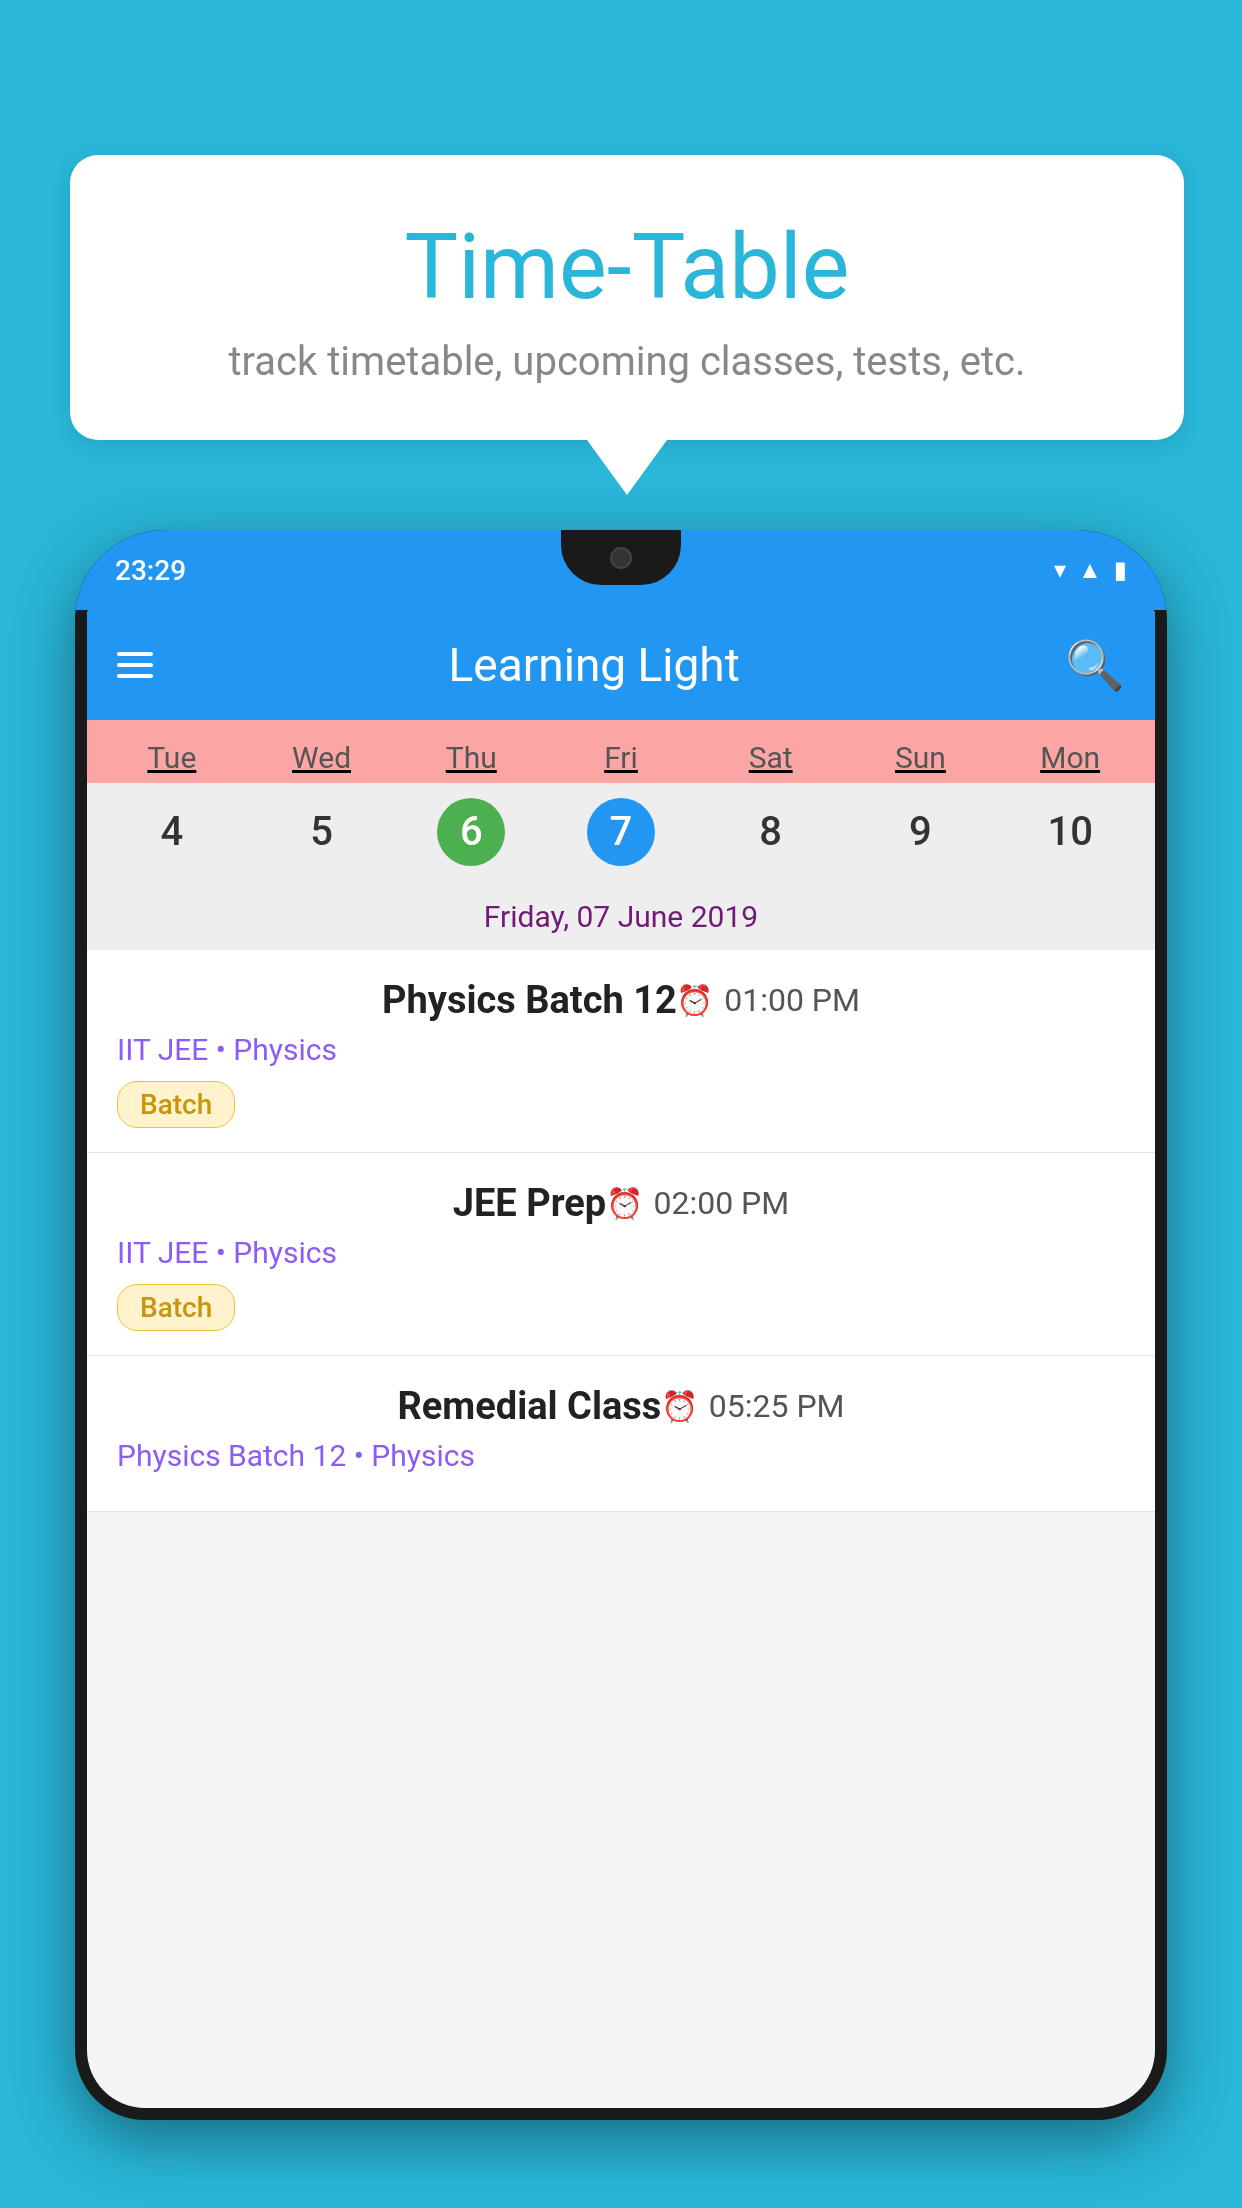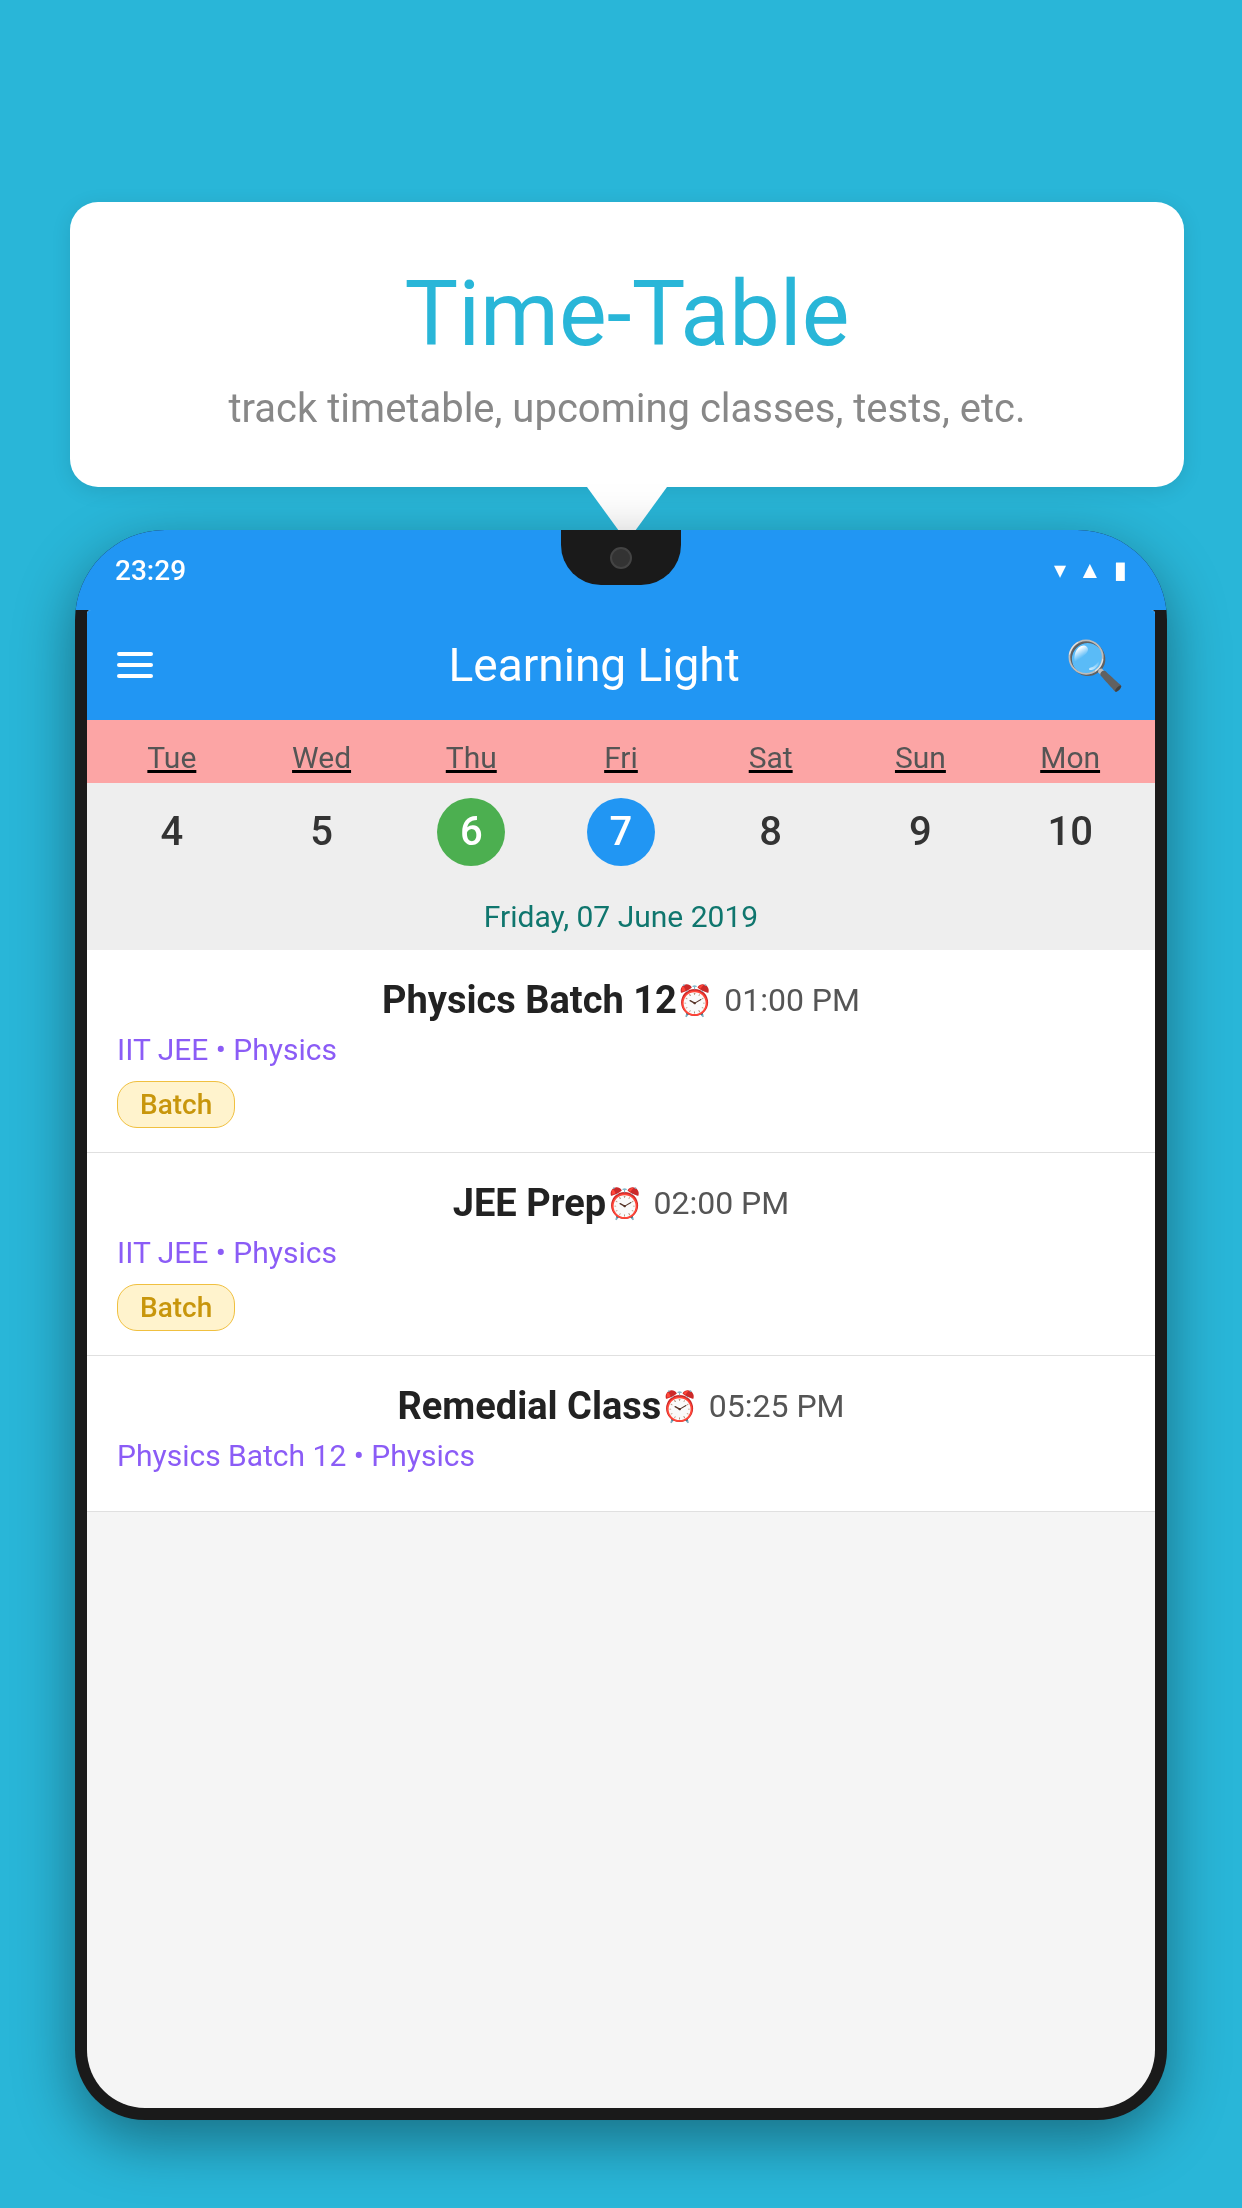--- a/index.html
+++ b/index.html
@@ -16,21 +16,20 @@
 
     
     .speech-bubble-container {
       position: absolute;
       top: 155px;
       left: 70px;
       right: 58px;
       display: flex;
       flex-direction: column;
       align-items: center;
-      margin-top: 47px;
     }
 
     .speech-bubble {
       background: white;
       border-radius: 28px;
       padding: 60px 60px 55px;
       text-align: center;
       width: 100%;
       box-shadow: 0 4px 20px rgba(0,0,0,0.1);
     }
@@ -245,21 +244,21 @@
       display: flex;
       align-items: center;
       justify-content: center;
       margin: 0 auto;
       font-size: 40px;
       font-weight: 500;
     }
 
     .selected-date-label {
       text-align: center;
-      color: #0f766e;
+      color: #701a75;
       font-size: 30px;
       padding: 8px 0 16px;
       background: #eeeeee;
     }
 
     
     .schedule-list {
       background: white;
     }
 

